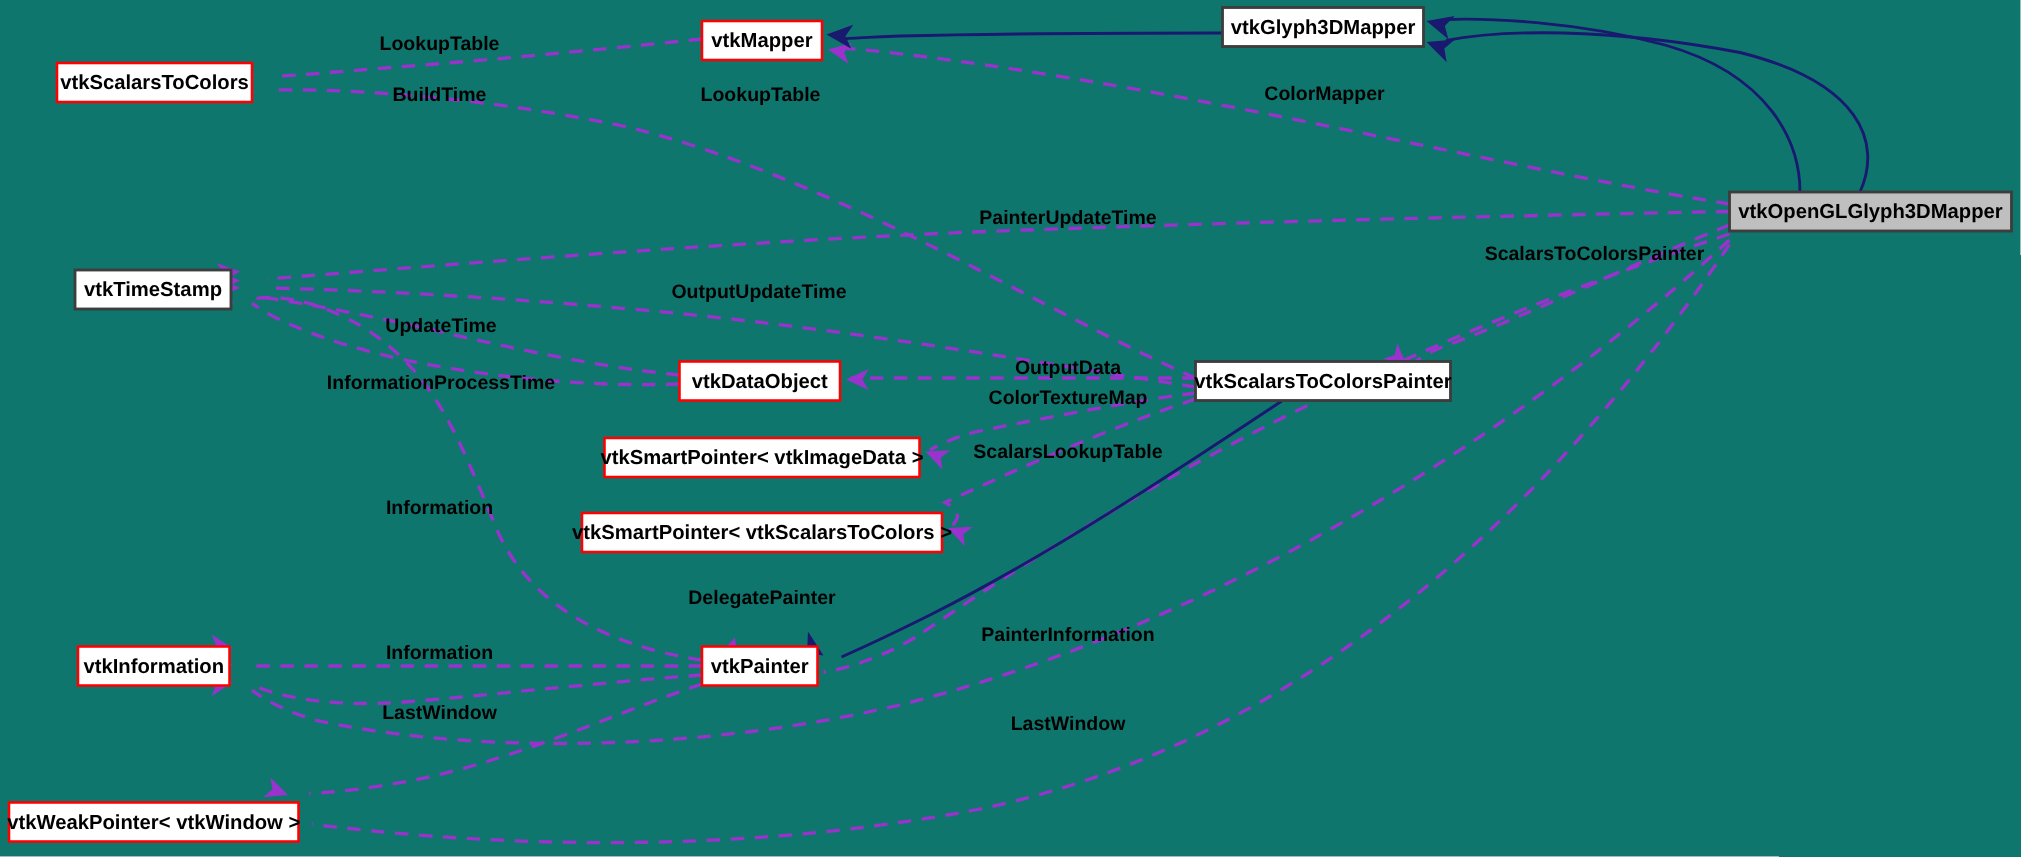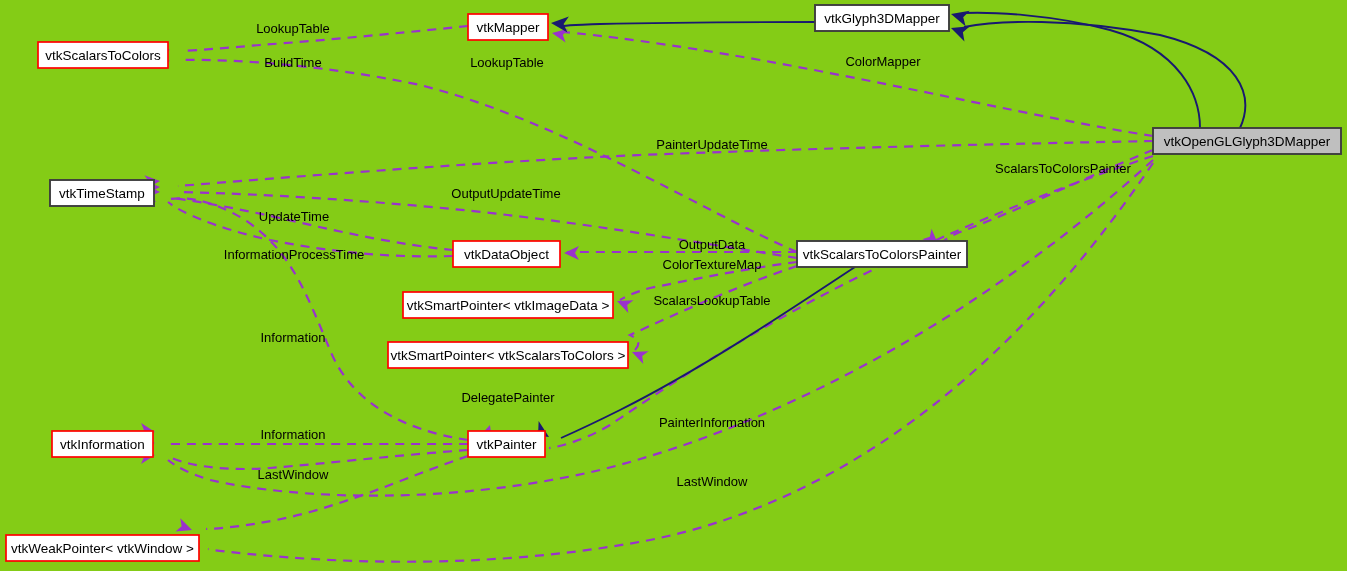--- a/index.html
+++ b/index.html
@@ -4,23 +4,24 @@
 <style>
   html, body {
     margin: 0;
     padding: 0;
     background: #ffffff;
   }
   #diagram-root {
     position: relative;
     width: 1347px;
     height: 571px;
-    background: #84cc16;
+    background: #0f766e;
     font-family: "Liberation Sans", sans-serif;
     overflow: hidden;
+    font-weight: bold;
   }
   svg#graph {
     position: absolute;
     top: 0;
     left: 0;
     width: 1347px;
     height: 571px;
     display: block;
   }
   .edge-assoc {

